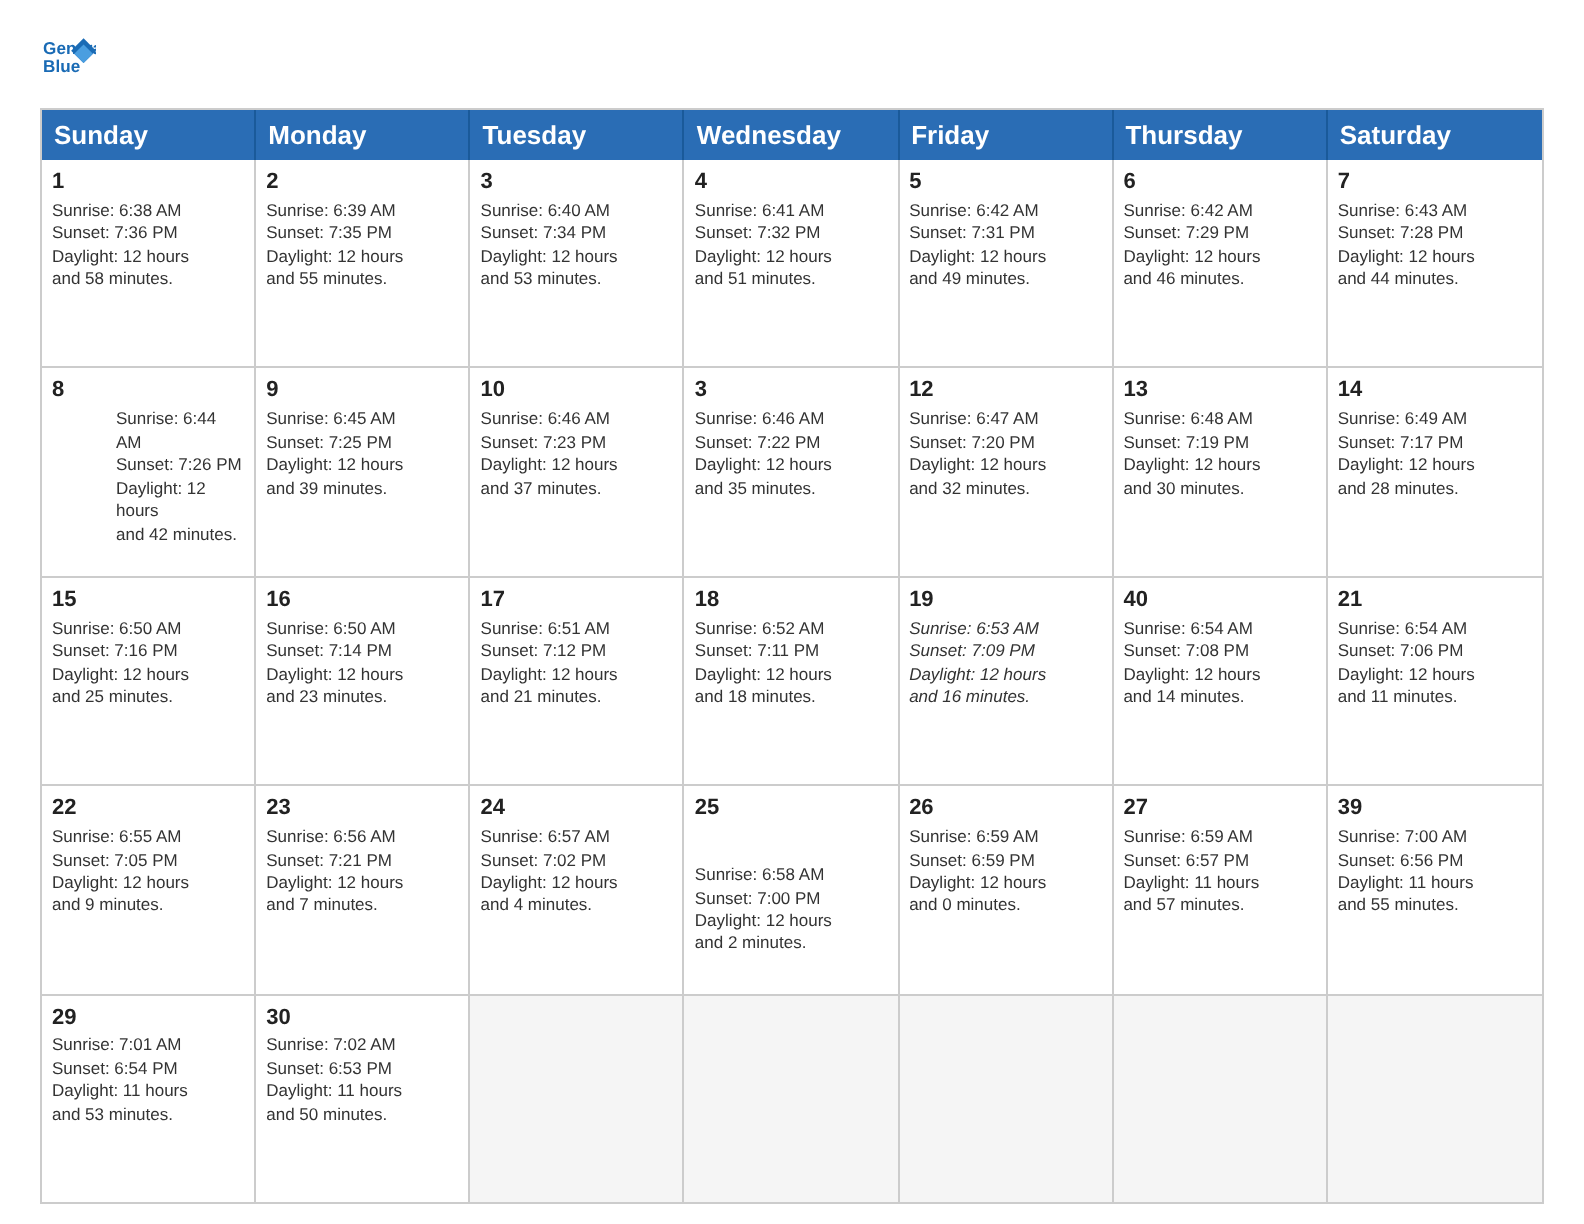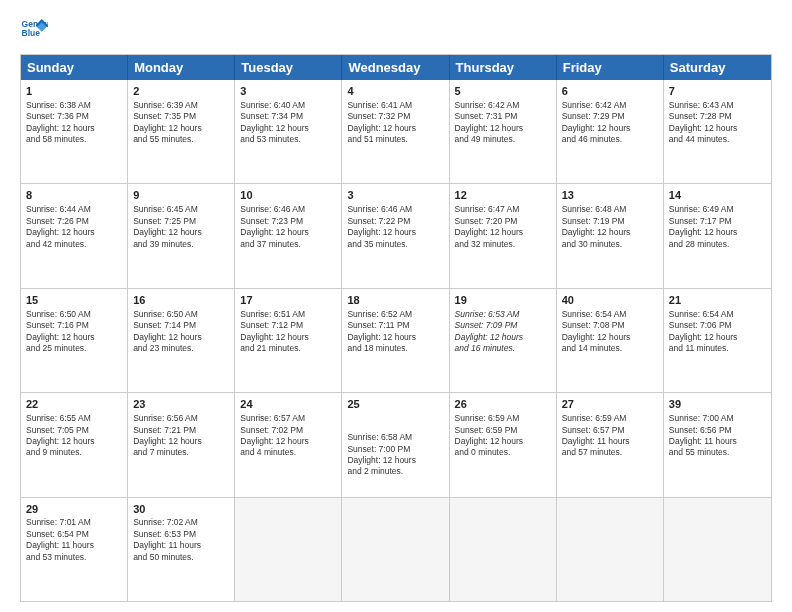--- a/index.html
+++ b/index.html
@@ -133,22 +133,22 @@
       <div class="subtitle"></div>
     </div>
   </div>
 
   <div class="calendar">
     <div class="cal-header">
     <div class="cal-header-cell">Sunday</div>
         <div class="cal-header-cell">Monday</div>
         <div class="cal-header-cell">Tuesday</div>
         <div class="cal-header-cell">Wednesday</div>
+        <div class="cal-header-cell">Friday</div>
         <div class="cal-header-cell">Thursday</div>
-        <div class="cal-header-cell">Friday</div>
         <div class="cal-header-cell">Saturday</div>
       </div>
     <div class="cal-body">
     <div class="cal-row">
           <div class="cal-cell">
             <span class="day-num">1</span>
             <div class="cell-text" style="white-space: pre-line;">Sunrise: 6:38 AM
 Sunset: 7:36 PM
 Daylight: 12 hours
 and 58 minutes.</div>
@@ -192,21 +192,21 @@
             <span class="day-num">7</span>
             <div class="cell-text" style="white-space: pre-line;">Sunrise: 6:43 AM
 Sunset: 7:28 PM
 Daylight: 12 hours
 and 44 minutes.</div>
           </div>
         </div>
         <div class="cal-row">
           <div class="cal-cell">
             <span class="day-num">8</span>
-            <div class="cell-text" style="white-space: pre-line;">Sunrise: 6:44 AM
+            <div class="cell-text" style="white-space: pre-line; margin-left: 32px;">Sunrise: 6:44 AM
 Sunset: 7:26 PM
 Daylight: 12 hours
 and 42 minutes.</div>
           </div>
           <div class="cal-cell">
             <span class="day-num">9</span>
             <div class="cell-text" style="white-space: pre-line;">Sunrise: 6:45 AM
 Sunset: 7:25 PM
 Daylight: 12 hours
 and 39 minutes.</div>

